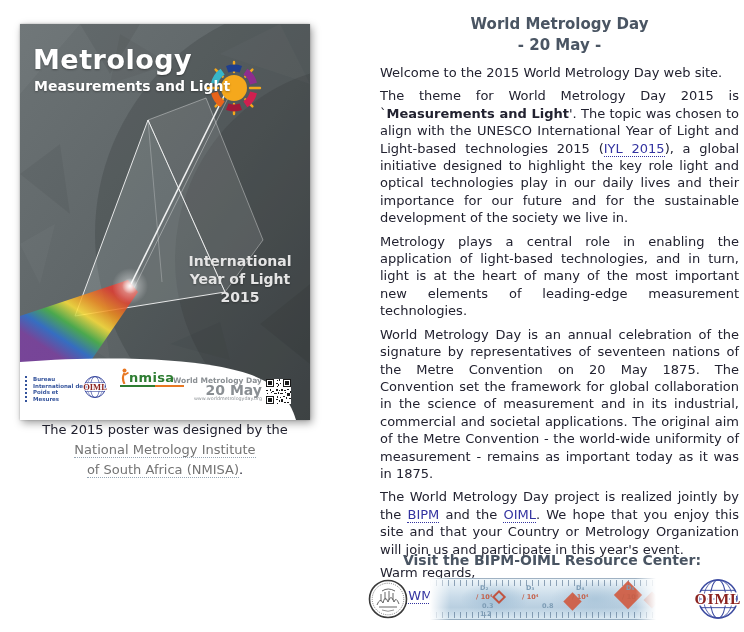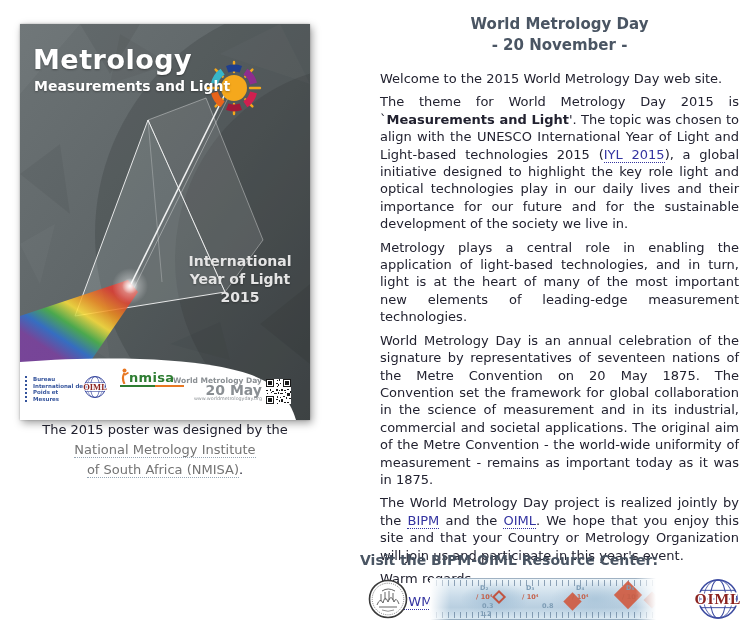--- a/index.html
+++ b/index.html
@@ -34,29 +34,29 @@
   .wmd-mini .l2 { font-size:14px; font-weight:bold; line-height:10px; }
   .wmd-mini .l3 { font-size:4.8px; line-height:7px; }
   .qr { position:absolute; left:246px; top:19px; }
 
   .caption { width:290px; text-align:center; font-size:13px; line-height:20px; color:#222230; }
   .cap-link { color:#737373; text-decoration:none; border-bottom:1px dotted #95a5b3; }
 
   
   .right-col { position:absolute; left:380px; top:14px; width:359px; }
   .article-title { text-align:center; color:#4a5563; font-weight:bold; font-size:15px; line-height:21px; }
-  .article-body { margin-top:14px; font-size:13px; line-height:17.4px; }
+  .article-body { margin-top:8px; font-size:13px; line-height:17.4px; }
   .article-body p { text-align:justify; margin-bottom:6px; }
   .article-body p.no-just { text-align:left; }
   .bold { font-weight:bold; }
   .ilink { color:#3333a0; text-decoration:none; border-bottom:1px dotted #3333a0; }
 
   
   .footer { position:absolute; left:360px; top:552px; width:384px; }
-  .footer-heading { color:#4a5563; font-weight:bold; font-size:14px; }
+  .footer-heading { text-align:center; color:#4a5563; font-weight:bold; font-size:14px; }
   .footer-row { margin-top:9px; display:flex; align-items:center; }
   .seal { margin-left:8px; }
   .banner { position:relative; width:226px; height:42px; margin-left:22px; overflow:hidden;
             background:linear-gradient(180deg,#eff6fa 0%,#c9dbe9 45%,#b9cfe0 70%,#dcebf4 100%); }
   .banner .map1 { position:absolute; left:30px; top:4px; width:70px; height:34px; border-radius:50%;
                   background:radial-gradient(ellipse at center,#9dbcd4 0,rgba(157,188,212,0) 70%); opacity:.8; }
   .banner .map2 { position:absolute; left:120px; top:2px; width:90px; height:38px; border-radius:50%;
                   background:radial-gradient(ellipse at center,#a7c3d8 0,rgba(167,195,216,0) 70%); opacity:.8; }
   .banner .ticks-top, .banner .ticks-bottom { position:absolute; left:0; width:100%; height:6px;
       background:repeating-linear-gradient(90deg, rgba(80,110,140,.6) 0 1px, transparent 1px 6px); }
@@ -256,21 +256,21 @@
       <div>
         <a href="#" class="cap-link">National Metrology Institute</a><br>
         <a href="#" class="cap-link">of South Africa (NMISA)</a><span>.</span>
       </div>
     </div>
   </div>
 
   <div class="right-col">
     <div class="article-title">
       <div>World Metrology Day</div>
-      <div>- 20 November -</div>
+      <div>- 20 May -</div>
     </div>
     <div class="article-body">
       <p class="no-just"><span>Welcome to the 2015 World Metrology Day web site.</span></p>
       <p><span>The theme for World Metrology Day 2015 is `</span><span class="bold">Measurements and Light</span><span>'. The topic was chosen to align with the UNESCO International Year of Light and Light-based technologies 2015 (</span><a href="#" class="ilink">IYL 2015</a><span>), a global initiative designed to highlight the key role light and optical technologies play in our daily lives and their importance for our future and for the sustainable development of the society we live in.</span></p>
       <p><span>Metrology plays a central role in enabling the application of light-based technologies, and in turn, light is at the heart of many of the most important new elements of leading-edge measurement technologies.</span></p>
       <p><span>World Metrology Day is an annual celebration of the signature by representatives of seventeen nations of the Metre Convention on 20 May 1875. The Convention set the framework for global collaboration in the science of measurement and in its industrial, commercial and societal applications. The original aim of the Metre Convention - the world-wide uniformity of measurement - remains as important today as it was in 1875.</span></p>
       <p><span>The World Metrology Day project is realized jointly by the </span><a href="#" class="ilink">BIPM</a><span> and the </span><a href="#" class="ilink">OIML</a><span>. We hope that you enjoy this site and that your Country or Metrology Organization will join us and participate in this year's event.</span></p>
       <p class="no-just"><span>Warm regards,</span></p>
       <p class="no-just"><a href="#" class="ilink">The WMD Team</a></p>
     </div>

